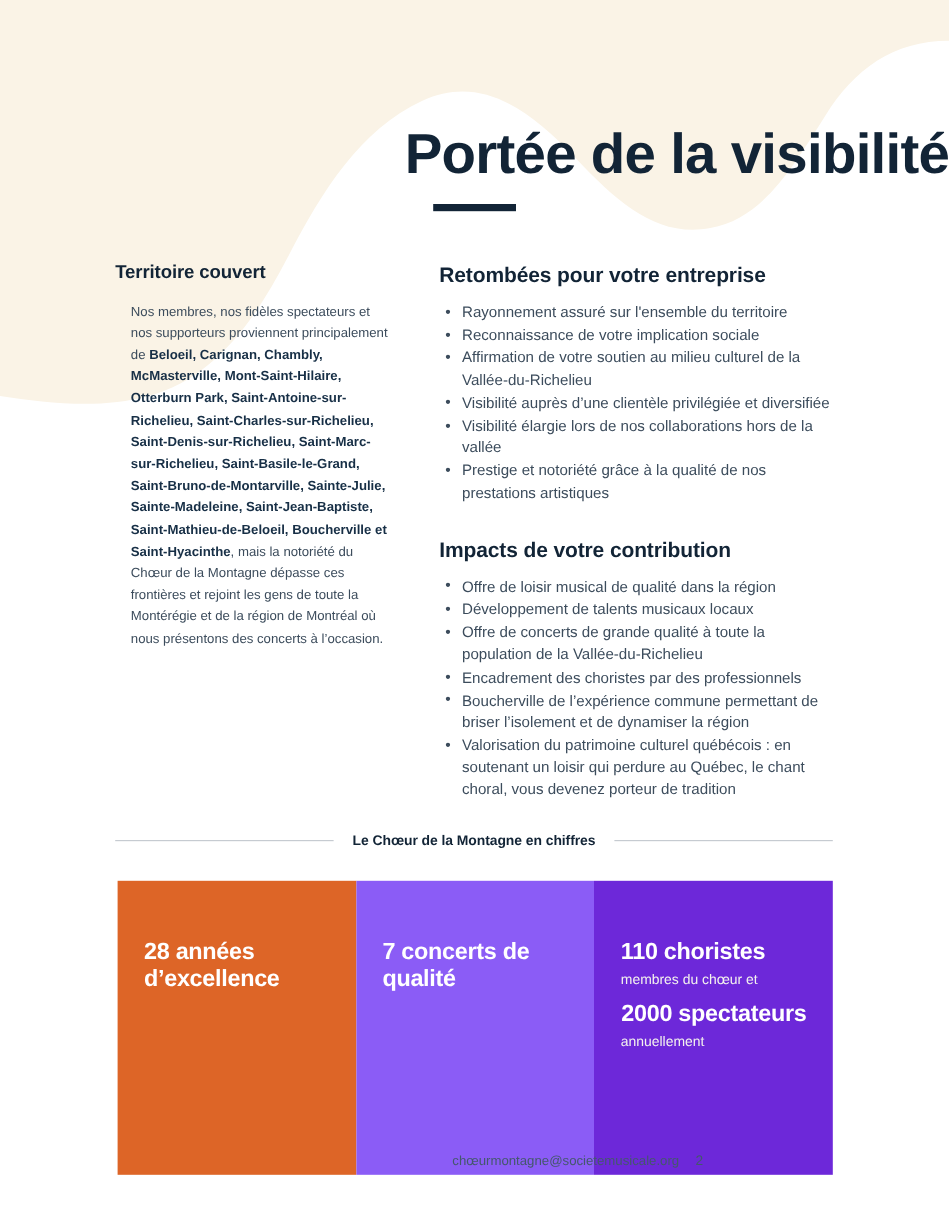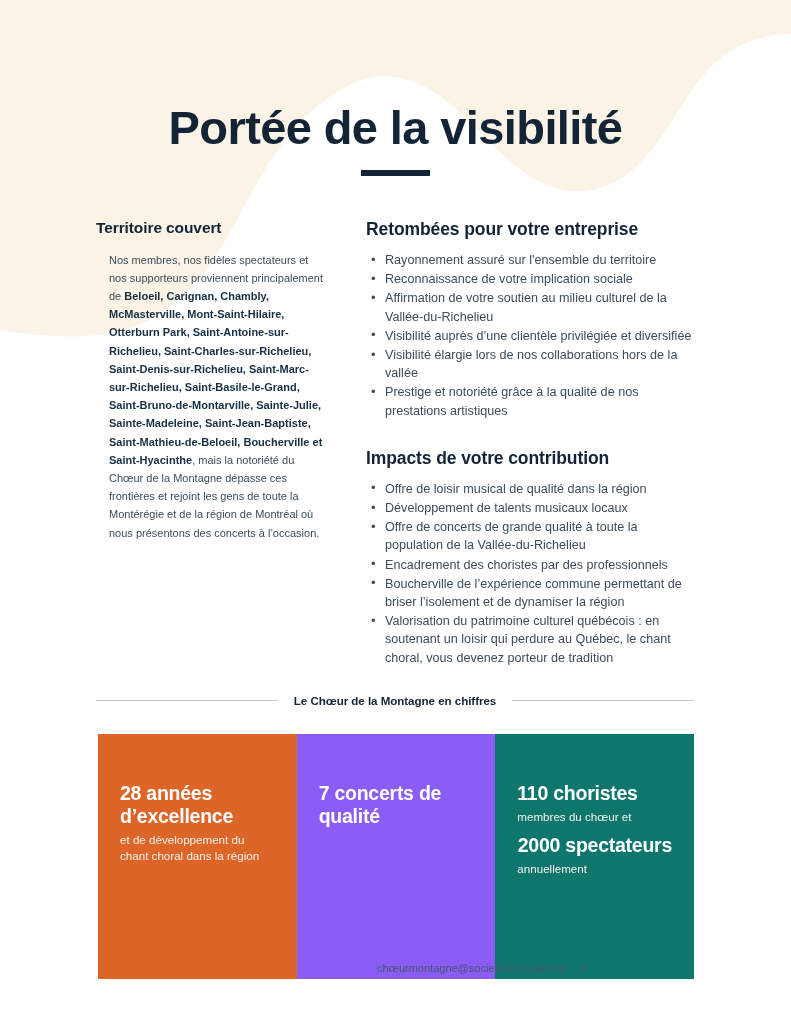--- a/index.html
+++ b/index.html
@@ -34,21 +34,21 @@
     height: 1024px;
     z-index: 1;
   }
 
   
   #title-block {
     position: absolute;
     left: 0;
     top: 104px;
     width: 791px;
-    text-align: center;
+    text-align: right;
   }
   #page-title {
     font-size: 47px;
     font-weight: bold;
     letter-spacing: -0.6px;
     color: #122436;
     line-height: 1.04;
     margin: 0;
   }
   #title-underline {
@@ -161,21 +161,21 @@
   }
   .stat-box {
     flex: 1 1 0;
     position: relative;
     padding: 48px 22px 0 22px;
     box-sizing: border-box;
     color: #ffffff;
   }
   .stat-box.orange { background: #DD6527; }
   .stat-box.navy   { background: #8b5cf6; }
-  .stat-box.green  { background: #0f766e; }
+  .stat-box.green  { background: #6d28d9; }
 
   .stat-headline {
     font-size: 19.5px;
     font-weight: bold;
     line-height: 23px;
     letter-spacing: -0.25px;
     margin: 0;
   }
   .stat-sub {
     font-size: 11.6px;
@@ -270,21 +270,20 @@
   <div id="chiffres-divider">
     <div class="divider-rule"></div>
     <div id="chiffres-label">Le Chœur de la Montagne en chiffres</div>
     <div class="divider-rule"></div>
   </div>
 
   <div id="stats-row">
 
     <div class="stat-box orange">
       <div class="stat-headline">28 années d’excellence</div>
-      <div class="stat-sub">et de développement du chant choral dans la région</div>
     </div>
 
     <div class="stat-box navy">
       <div class="stat-headline">7 concerts de qualité</div>
     </div>
 
     <div class="stat-box green">
       <div class="stat-headline">110 choristes</div>
       <div class="stat-sub">membres du chœur et</div>
       <div class="stat-headline second">2000 spectateurs</div>

